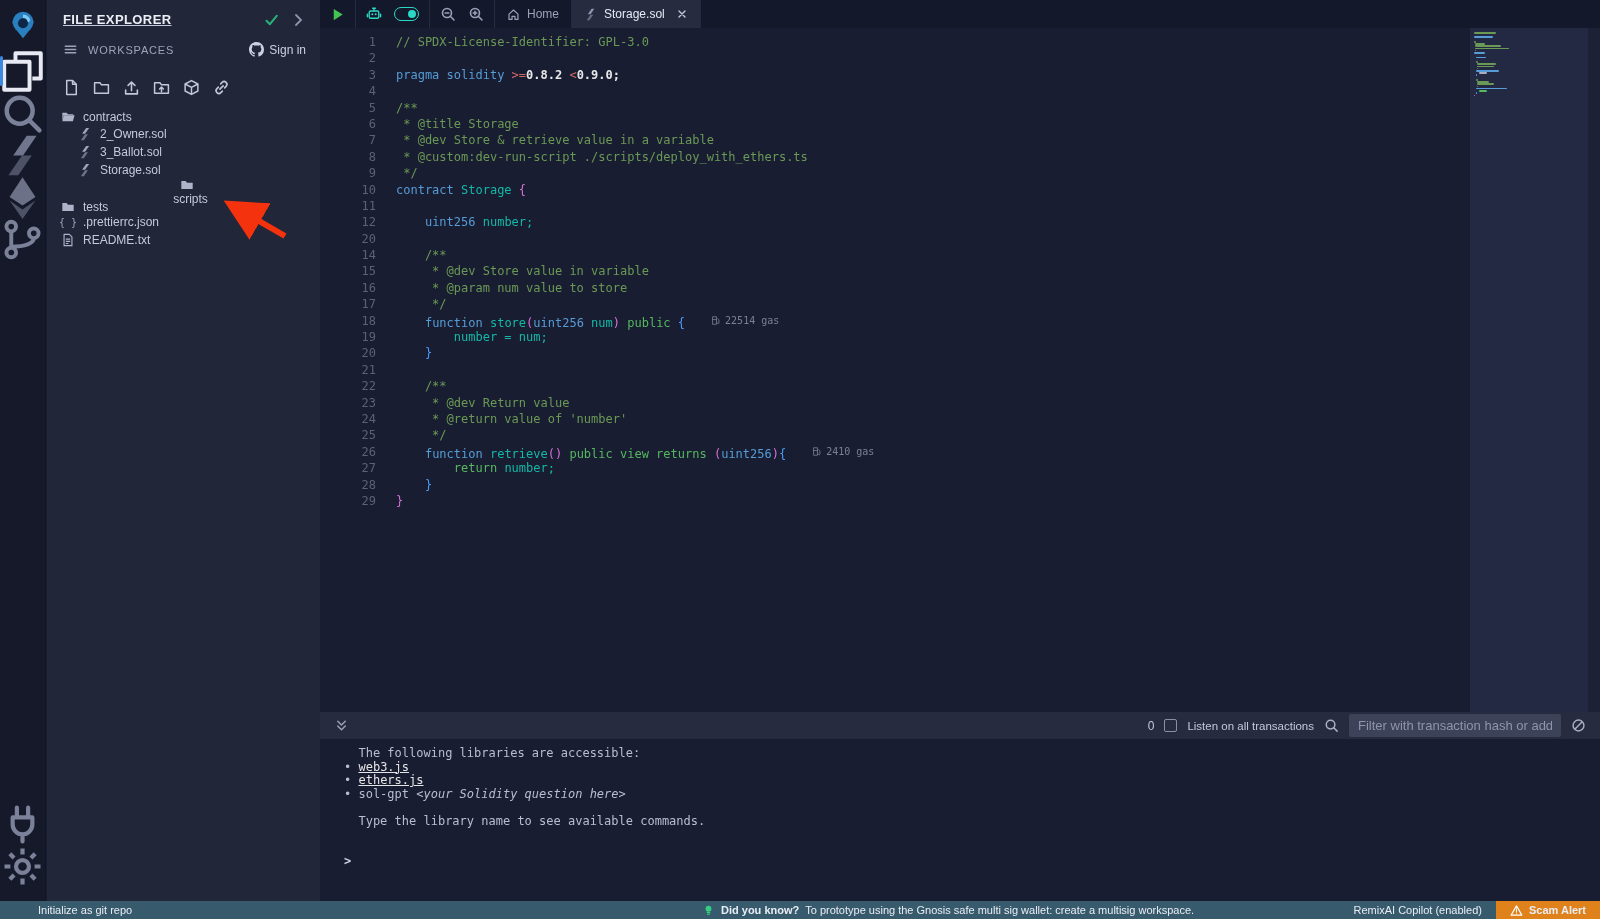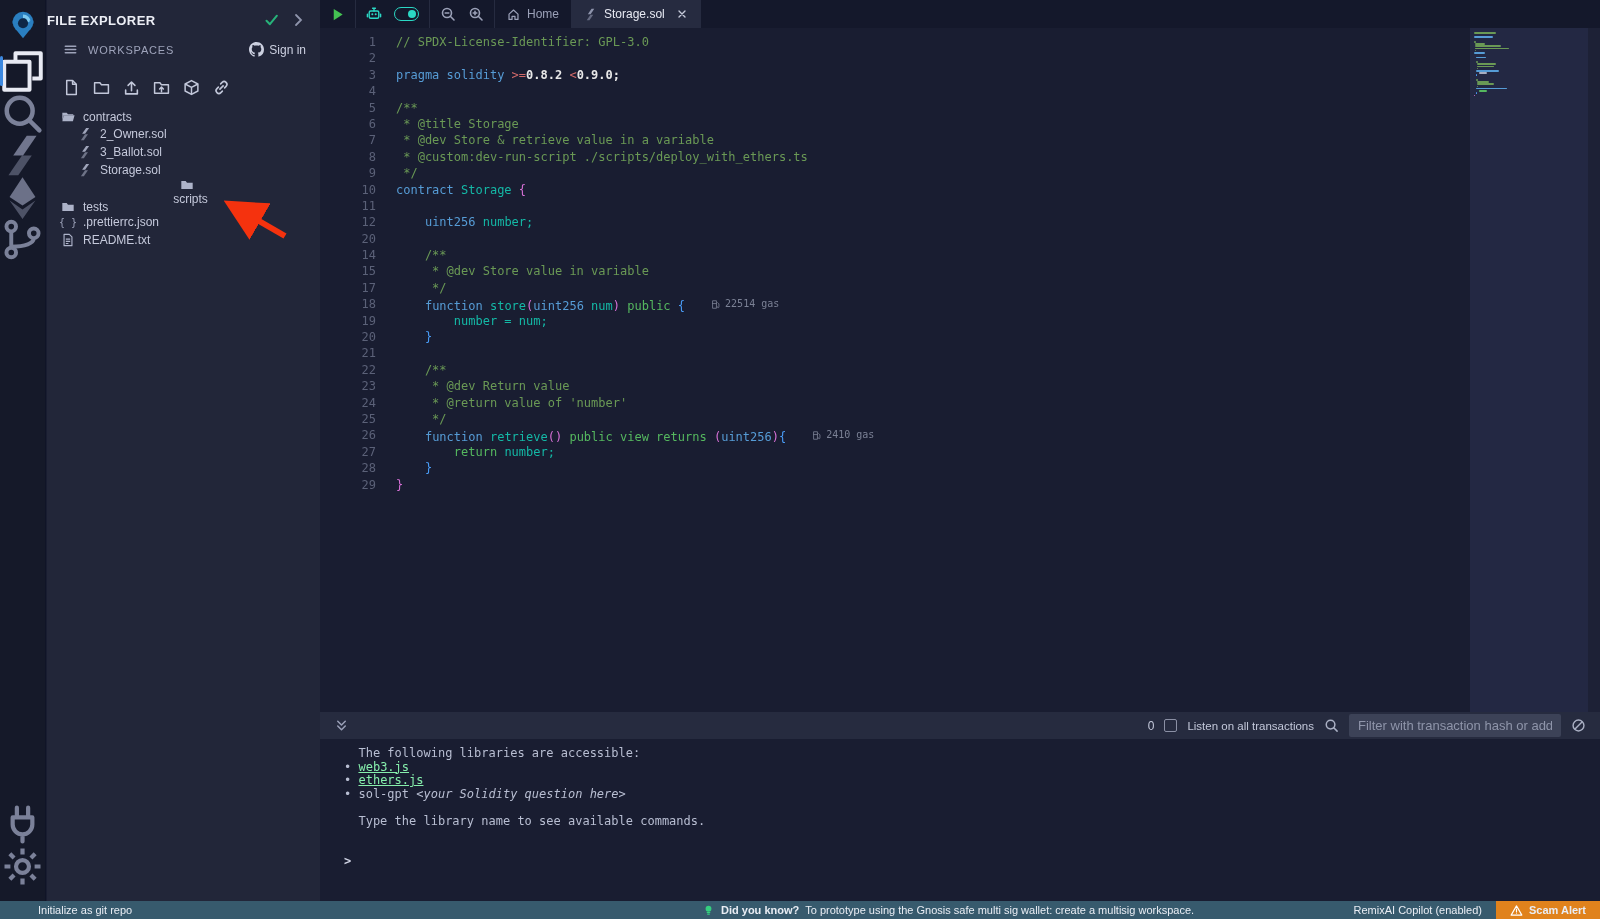--- a/index.html
+++ b/index.html
@@ -12,21 +12,21 @@
   .rail-bottom { margin-top:auto; display:flex; flex-direction:column; align-items:center; width:100%; padding-bottom:14px; }
   .rail-item { position:relative; width:100%; height:42px; display:flex; align-items:center; justify-content:center; color:#7b8199; cursor:pointer; }
   .rail-item.logo { height:50px; }
   .rail-item.active { color:#e8eaf3; }
   .rail-item.active::before { content:""; position:absolute; left:0; top:6px; bottom:6px; width:3px; background:#3d89e0; border-radius:2px; }
   .rail-item svg { width:19px; height:19px; }
   .rail-item.logo svg { width:30px; height:30px; }
 
   
   .panel { position:absolute; left:47px; top:0; width:273px; height:901px; background:#222639; color:#c5c9db; }
-  .panel-header { display:flex; align-items:center; padding:12px 14px 6px 0; }
+  .panel-header { display:flex; align-items:flex-start; padding:12px 14px 6px 16px;text-decoration:underline; }
   .panel-title { font-size:13px; font-weight:bold; color:#eceef5; letter-spacing:.4px; flex:1; }
   .panel-header .icon { width:16px; height:16px; margin-left:10px; }
   .ws-row { display:flex; align-items:center; padding:8px 14px 6px 16px; color:#9ea3ba; }
   .ws-row .icon { width:15px; height:15px; }
   .ws-label { font-size:11px; letter-spacing:.8px; margin-left:10px; flex:1; }
   .signin { display:flex; align-items:center; gap:5px; color:#ccd0e0; font-size:12px; cursor:pointer; }
   .signin .icon { width:15px; height:15px; }
   .ws-select { margin:4px 14px 0 16px; height:26px; background:#343a55; border-radius:3px; display:flex; align-items:center; padding:0 8px 0 10px; cursor:pointer; }
   .ws-name { flex:1; font-size:12.5px; font-weight:bold; color:#eef0f7; }
   .ws-caret { width:16px; height:16px; }
@@ -73,21 +73,21 @@
   .term-right { margin-left:auto; display:flex; align-items:center; gap:10px; }
   .term-count { font-size:12px; color:#c3c8da; }
   .checkbox { width:13px; height:13px; border:1px solid #8b90a5; border-radius:2px; background:transparent; cursor:pointer; }
   .listen-label { font-size:11.5px; color:#c3c8da; }
   .term-search { width:15px; height:15px; color:#aab0c4; cursor:pointer; }
   .term-filter { width:212px; height:23px; background:#3c4257; border:none; border-radius:2px; color:#d6dae8; font-size:13px; padding:0 9px; font-family:"Liberation Sans",sans-serif; }
   .term-filter::placeholder { color:#8f95aa; }
   .term-ban { width:15px; height:15px; color:#aab0c4; cursor:pointer; }
   .term-body { position:absolute; left:0; top:27px; right:0; bottom:0; font-family:"DejaVu Sans Mono", monospace; font-size:12px; line-height:13.6px; color:#b8bed2; padding:8px 0 0 24px; }
   .tline { white-space:pre; }
-  .tp{color:#b8bed2} .tl{color:#86efac;text-decoration:underline;cursor:pointer} .ti{font-style:italic}
+  .tp{color:#b8bed2} .tl{color:#e5e5e5;text-decoration:underline;cursor:pointer} .ti{font-style:italic}
   .prompt { margin-top:26px; font-weight:bold; color:#d0d4e4; }
 
   
   .statusbar { position:absolute; left:0; bottom:0; width:1600px; height:18px; background:#375a6d; color:#e9edf4; font-size:11px; display:flex; align-items:center; }
   .sb-left { padding-left:38px; }
   .sb-tip { position:absolute; left:702px; display:flex; align-items:center; gap:6px; }
   .sb-tip .icon { width:13px; height:13px; display:inline-flex; }
   .sb-tip b { font-weight:bold; }
   .sb-right { margin-left:auto; display:flex; align-items:center; height:100%; }
   .sb-copilot { margin-right:14px; }
@@ -392,20 +392,21 @@
           <div class="cline"><span class="lnum">6</span><span class="ltext"><span class="cm"> * @title Storage</span></span></div>
           <div class="cline"><span class="lnum">7</span><span class="ltext"><span class="cm"> * @dev Store &amp; retrieve value in a variable</span></span></div>
           <div class="cline"><span class="lnum">8</span><span class="ltext"><span class="cm"> * @custom:dev-run-script ./scripts/deploy_with_ethers.ts</span></span></div>
           <div class="cline"><span class="lnum">9</span><span class="ltext"><span class="cm"> */</span></span></div>
           <div class="cline"><span class="lnum">10</span><span class="ltext"><span class="kw">contract</span><span class="tx"> Storage </span><span class="p1">{</span></span></div>
           <div class="cline"><span class="lnum">11</span><span class="ltext"></span></div>
           <div class="cline"><span class="lnum">12</span><span class="ltext"><span class="tx">    </span><span class="kw">uint256</span><span class="tx"> number;</span></span></div>
           <div class="cline"><span class="lnum">20</span><span class="ltext"></span></div>
           <div class="cline"><span class="lnum">14</span><span class="ltext"><span class="cm">    /**</span></span></div>
           <div class="cline"><span class="lnum">15</span><span class="ltext"><span class="cm">     * @dev Store value in variable</span></span></div>
+          <div class="cline"><span class="lnum">16</span><span class="ltext"><span class="cm">     * @param num value to store</span></span></div>
           <div class="cline"><span class="lnum">17</span><span class="ltext"><span class="cm">     */</span></span></div>
           <div class="cline"><span class="lnum">18</span><span class="ltext"><span class="tx">    </span><span class="kw">function</span><span class="tx"> store</span><span class="p1">(</span><span class="kw">uint256</span><span class="tx"> num</span><span class="p1">)</span><span class="tx"> </span><span class="gn">public</span><span class="tx"> </span><span class="p2">{</span><span class="gas-badge"><svg viewBox="0 0 16 16" fill="none" stroke="currentColor" stroke-width="1.3" stroke-linejoin="round">
                   <rect x="2.5" y="2" width="6.2" height="12"></rect>
                   <path d="M2.5 6.5h6.2M10.7 5l2 2v4.8a1.3 1.3 0 01-2.6 0" stroke-linecap="round"></path>
                 </svg><span>22514 gas</span></span></span></div>
           <div class="cline"><span class="lnum">19</span><span class="ltext"><span class="tx">        number = num;</span></span></div>
           <div class="cline"><span class="lnum">20</span><span class="ltext"><span class="tx">    </span><span class="p2">}</span></span></div>
           <div class="cline"><span class="lnum">21</span><span class="ltext"></span></div>
           <div class="cline"><span class="lnum">22</span><span class="ltext"><span class="cm">    /**</span></span></div>
           <div class="cline"><span class="lnum">23</span><span class="ltext"><span class="cm">     * @dev Return value</span></span></div>

